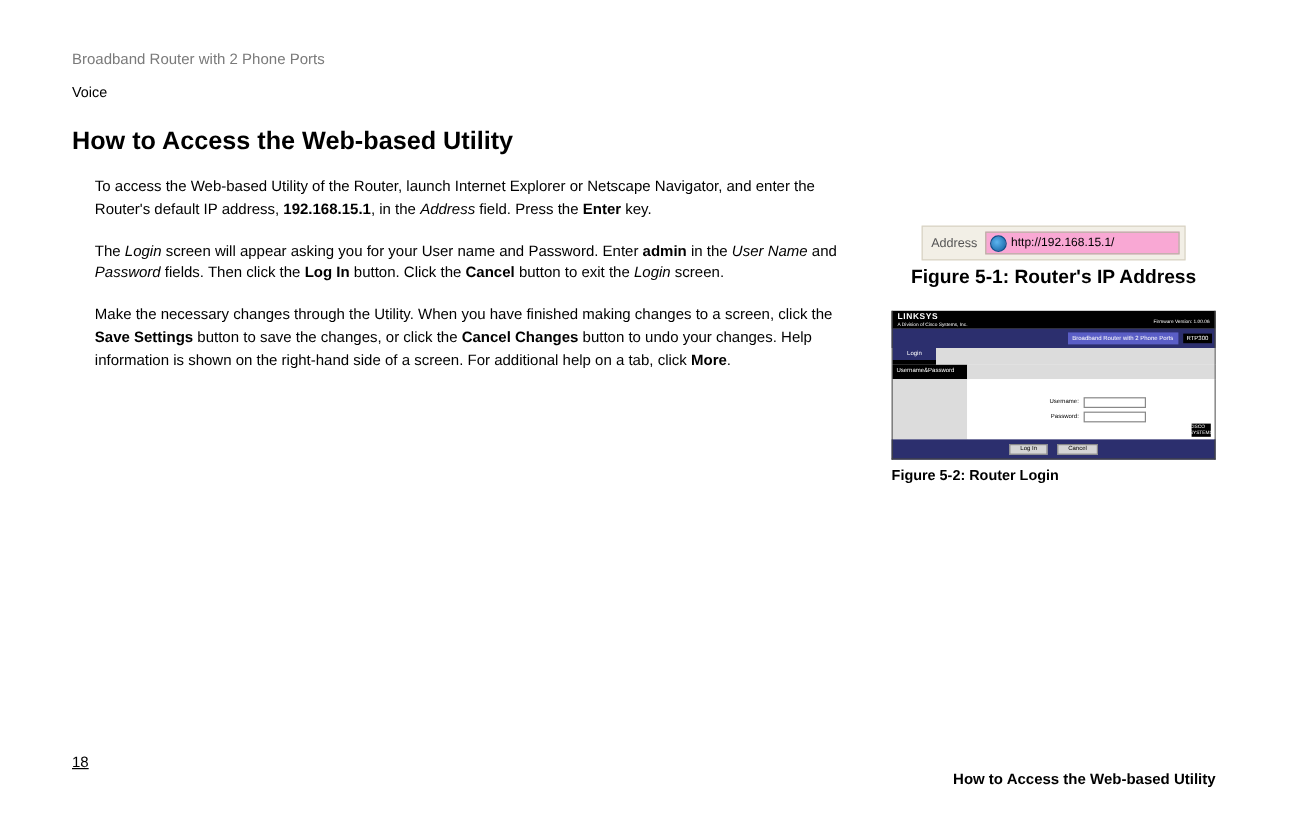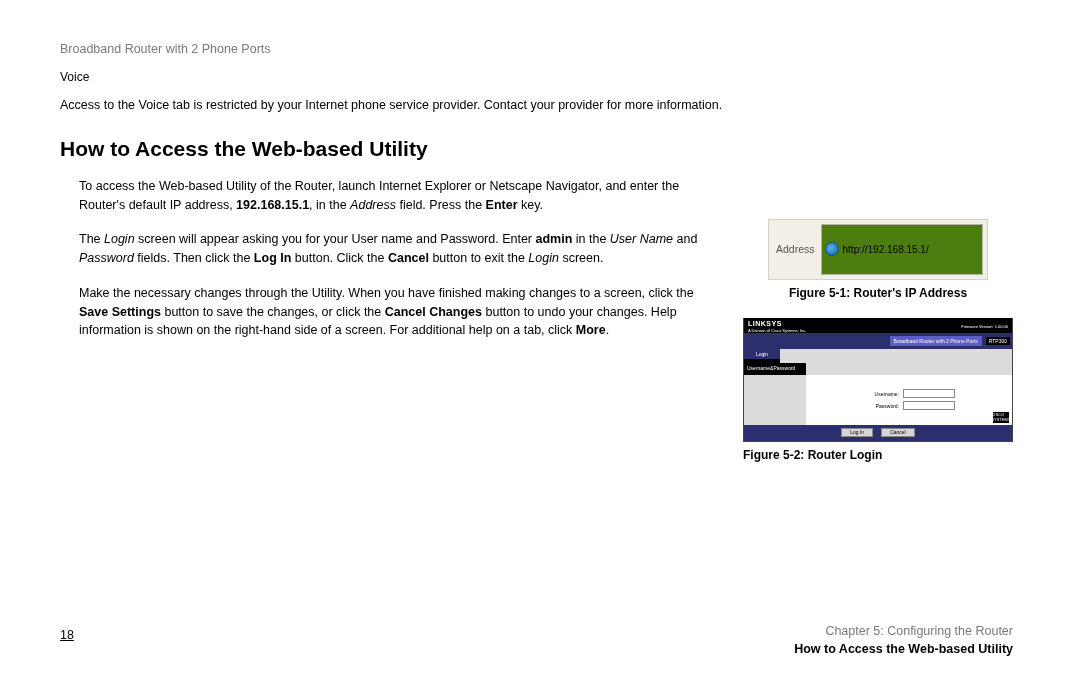--- a/index.html
+++ b/index.html
@@ -71,39 +71,39 @@
     gap: 3px;
     font-size: 10.5px;
   }
   .addr-label {
     color: #555;
     padding: 0 3px;
     white-space: nowrap;
   }
   .addr-box {
     flex: 1;
-    background: #4d7c0f;
+    background: #f9a8d4;
     border: 1px solid #b8b2a4;
-    padding: 17px 3px;
+    padding: 1px 3px;
     display: flex;
     align-items: center;
     gap: 4px;
     height: 15px;
     font-size: 10px;
   }
   .ie-icon {
     width: 12px;
     height: 12px;
     border-radius: 50%;
     background: radial-gradient(circle at 40% 40%, #5cb4ef 0%, #1f6eae 80%);
     border: 1px solid #0d4e88;
     flex: 0 0 auto;
   }
   .caption {
-    font-size: 12px;
+    font-size: 16px;
     font-weight: bold;
     text-align: center;
     margin: 6px 0 18px 0;
   }
   .caption-left {
     font-size: 12px;
     font-weight: bold;
     text-align: left;
     margin: 6px 0 16px 0;
   }
@@ -293,21 +293,20 @@
     font-weight: bold;
   }
 </style>
 </head>
 <body>
 
 <div class="page">
   <div class="doc-title">Broadband Router with 2 Phone Ports</div>
 
   <div class="section-h3">Voice</div>
-  <p class="body-text">Access to the Voice tab is restricted by your Internet phone service provider. Contact your provider for more information.</p>
 
   <div class="section-h2">How to Access the Web-based Utility</div>
 
   <div class="content-row">
     <div class="left-col">
       <p class="body-text">
         <span>To access the Web-based Utility of the Router, launch Internet Explorer or Netscape Navigator, and enter the Router's default IP address, </span><span class="bold">192.168.15.1</span><span>, in the </span><span class="italic">Address</span><span> field. Press the </span><span class="bold">Enter</span><span> key.</span>
       </p>
       <p class="body-text">
         <span>The </span><span class="italic">Login</span><span> screen will appear asking you for your User name and Password. Enter </span><span class="bold">admin</span><span> in the </span><span class="italic">User Name</span><span> and </span><span class="italic">Password</span><span> fields. Then click the </span><span class="bold">Log In</span><span> button. Click the </span><span class="bold">Cancel</span><span> button to exit the </span><span class="italic">Login</span><span> screen.</span>
@@ -371,16 +370,15 @@
           <span class="login-btn">Log In</span>
           <span class="login-btn">Cancel</span>
         </div>
       </div>
       <div class="caption-left">Figure 5-2: Router Login</div>
     </div>
   </div>
 
   <div class="page-footer-left">18</div>
   <div class="page-footer-right">
-    <div class="footer-chapter">Chapter 5: Configuring the Router</div>
     <div class="footer-section">How to Access the Web-based Utility</div>
   </div>
 </div>
 
 </body></html>

